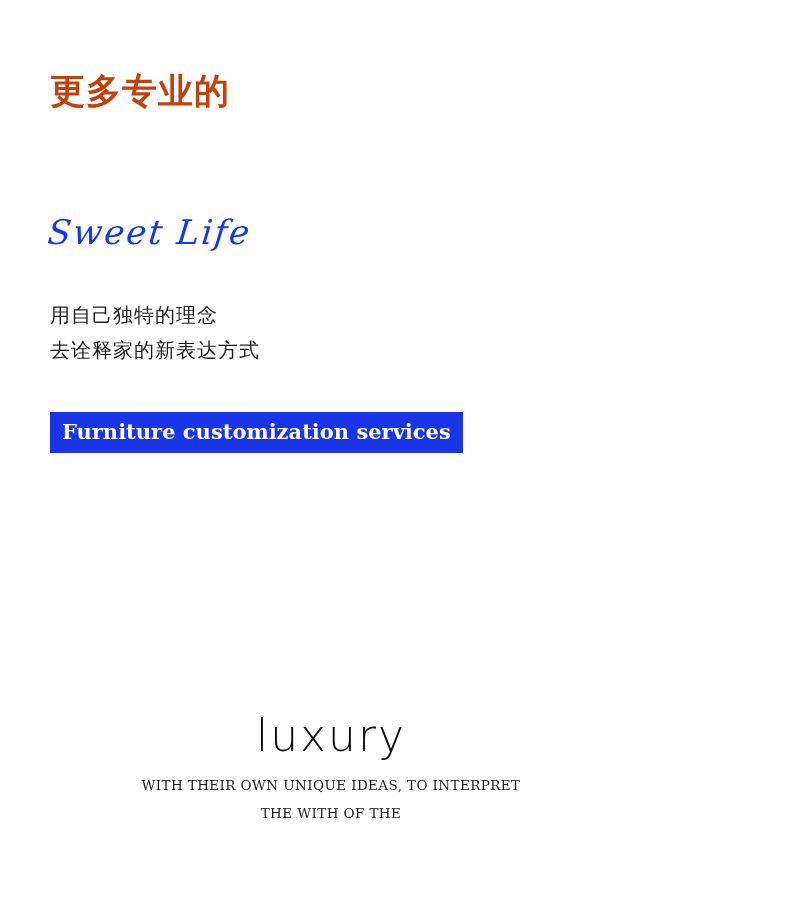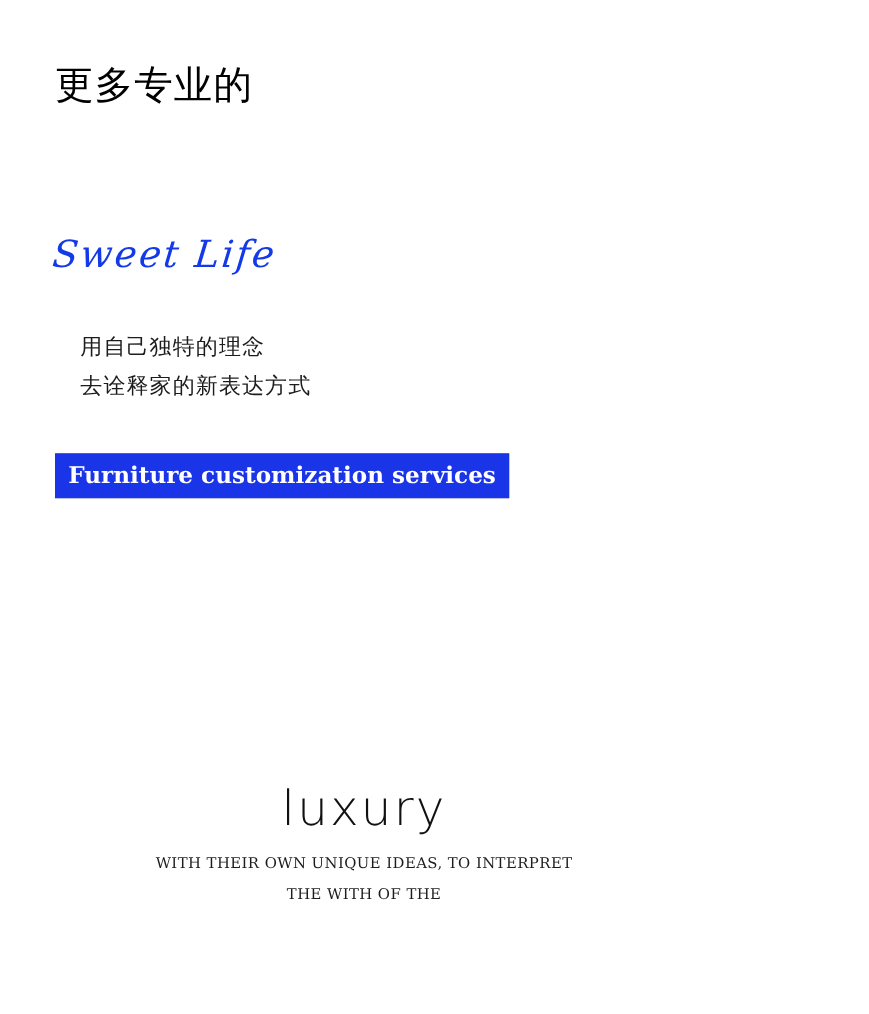--- a/index.html
+++ b/index.html
@@ -19,26 +19,26 @@
     position: relative;
     width: 790px;
     height: 922px;
     background: #ffffff;
   }
 
   
   .headline {
     position: absolute;
     left: 50px;
-    top: 54px;
+    top: 66px;
     font-family: "DejaVu Serif", "Liberation Serif", serif;
-    font-weight: normal;
+    font-weight: bold;
     font-size: 35px;
     line-height: 1.42;
-    color: #000000;
+    color: #c2410c;
     letter-spacing: 1px;
   }
   .headline div {
     white-space: nowrap;
   }
 
   
   .script {
     position: absolute;
     left: 48px;
@@ -57,21 +57,20 @@
     left: 50px;
     top: 298px;
     font-family: "DejaVu Serif", "Liberation Serif", serif;
     font-size: 20px;
     line-height: 1.75;
     color: #1c1c1c;
     letter-spacing: 1px;
   }
   .bodytext div {
     white-space: nowrap;
-    margin-left: 23px;
   }
 
   
   .cta {
     position: absolute;
     left: 50px;
     top: 412px;
     background: #1a34e8;
     color: #ffffff;
     font-family: "DejaVu Serif", "Liberation Serif", serif;

